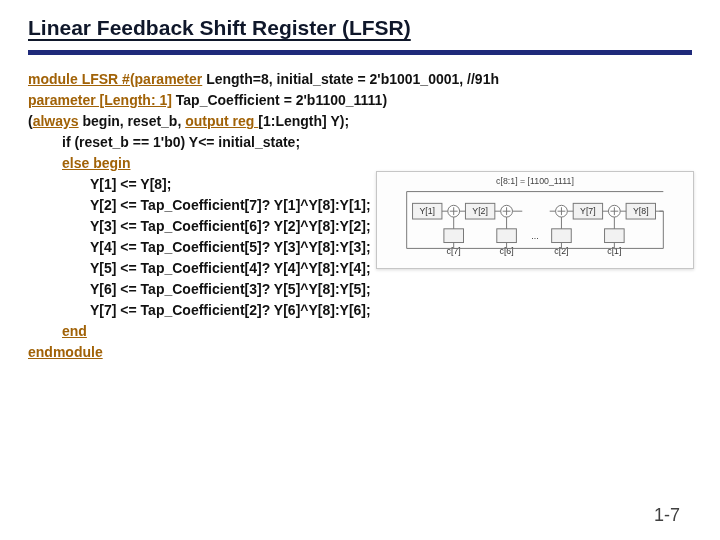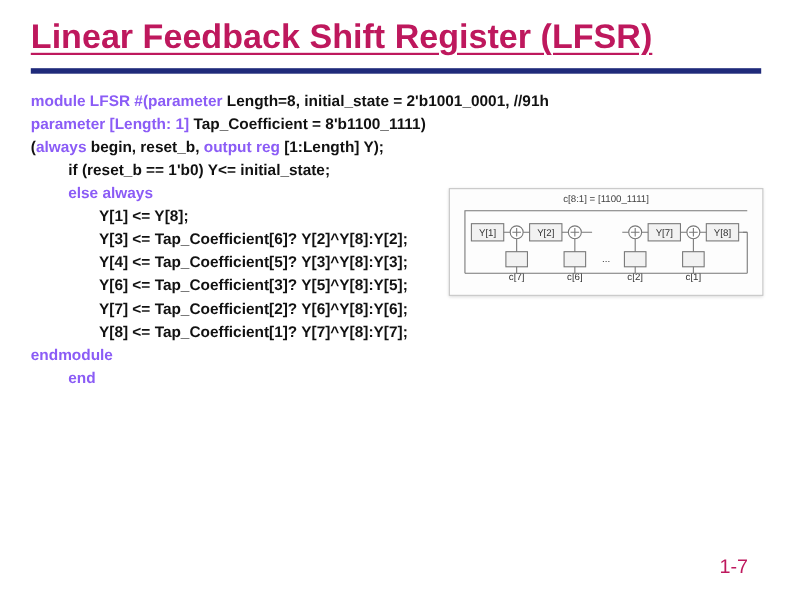--- a/index.html
+++ b/index.html
@@ -5,78 +5,79 @@
   * { box-sizing: border-box; margin: 0; padding: 0; }
   body {
     width: 720px; height: 540px;
     background: #fff;
     font-family: Arial, Helvetica, sans-serif;
     position: relative;
     overflow: hidden;
   }
   .slide { padding: 16px 28px 0 28px; }
   .title {
-    color: #be185d;
-    font-size: 31px;
+    color: #0f172a;
+    font-size: 21px;
     font-weight: 700;
     text-decoration: underline;
     text-decoration-thickness: 2px;
     text-underline-offset: 4px;
   }
   .rule {
     margin-top: 10px;
     border: 0;
     border-top: 5px solid #1f2a7a;
   }
   .body {
     margin-top: 14px;
     font-size: 14px;
     line-height: 1.5;
     color: #111;
     font-weight: 600;
   }
   .body .line { white-space: nowrap; }
-  .kw { color: #8b5cf6; }
+  .kw { color: #a16207; text-decoration: underline; }
   .ind1 { padding-left: 34px; }
   .ind2 { padding-left: 62px; }
   .footer {
     position: absolute;
     bottom: 14px; right: 40px;
-    font-size: 18px; color: #be185d;
+    font-size: 18px; color: #404040;
   }
   .diagram {
     position: absolute;
     top: 171px; right: 26px;
-    width: 286px; height: 98px;
+    width: 318px; height: 98px;
     background: #fdfdfd;
     border: 1px solid #c6c6c6;
     box-shadow: 0 1px 3px rgba(0,0,0,.15);
   }
   .diagram svg { width: 100%; height: 100%; display: block; }
 </style>
 </head>
 <body>
 
 <div class="slide">
   <div class="title">Linear Feedback Shift Register (LFSR)</div>
   <hr class="rule">
   <div class="body">
     <div class="line"><span class="kw">module LFSR #(parameter</span><span>  Length=8,</span><span> initial_state = 2'b1001_0001, //91h</span></div>
-    <div class="line"><span class="kw">parameter [Length: 1]</span><span>    Tap_Coefficient = 8'b1100_1111)</span></div>
+    <div class="line"><span class="kw">parameter [Length: 1]</span><span>    Tap_Coefficient = 2'b1100_1111)</span></div>
     <div class="line"><span>(</span><span class="kw">always</span><span>   begin, reset_b, </span><span class="kw">output reg </span><span>[1:Length] Y);</span></div>
     <div class="line ind1">if (reset_b == 1'b0) Y&lt;= initial_state;</div>
-    <div class="line ind1"><span class="kw">else always</span></div>
+    <div class="line ind1"><span class="kw">else begin</span></div>
     <div class="line ind2">Y[1] &lt;= Y[8];</div>
+    <div class="line ind2">Y[2] &lt;= Tap_Coefficient[7]? Y[1]^Y[8]:Y[1];</div>
     <div class="line ind2">Y[3] &lt;= Tap_Coefficient[6]? Y[2]^Y[8]:Y[2];</div>
     <div class="line ind2">Y[4] &lt;= Tap_Coefficient[5]? Y[3]^Y[8]:Y[3];</div>
+    <div class="line ind2">Y[5] &lt;= Tap_Coefficient[4]? Y[4]^Y[8]:Y[4];</div>
     <div class="line ind2">Y[6] &lt;= Tap_Coefficient[3]? Y[5]^Y[8]:Y[5];</div>
     <div class="line ind2">Y[7] &lt;= Tap_Coefficient[2]? Y[6]^Y[8]:Y[6];</div>
-    <div class="line ind2">Y[8] &lt;= Tap_Coefficient[1]? Y[7]^Y[8]:Y[7];</div>
+    <div class="line ind1"><span class="kw">end</span></div>
     <div class="line"><span class="kw">endmodule</span></div>
-    <div class="line ind1"><span class="kw">end</span></div>
   </div>
 </div>
 
 <div class="diagram">
   <svg viewBox="0 0 286 98">
     <g font-family="Arial" font-size="9" fill="#444" stroke="#777" stroke-width="1">
       <text x="143" y="12" text-anchor="middle" stroke="none">c[8:1] = [1100_1111]</text>
 
       <path d="M 12 78 L 12 20 L 274 20" fill="none"></path>
 

